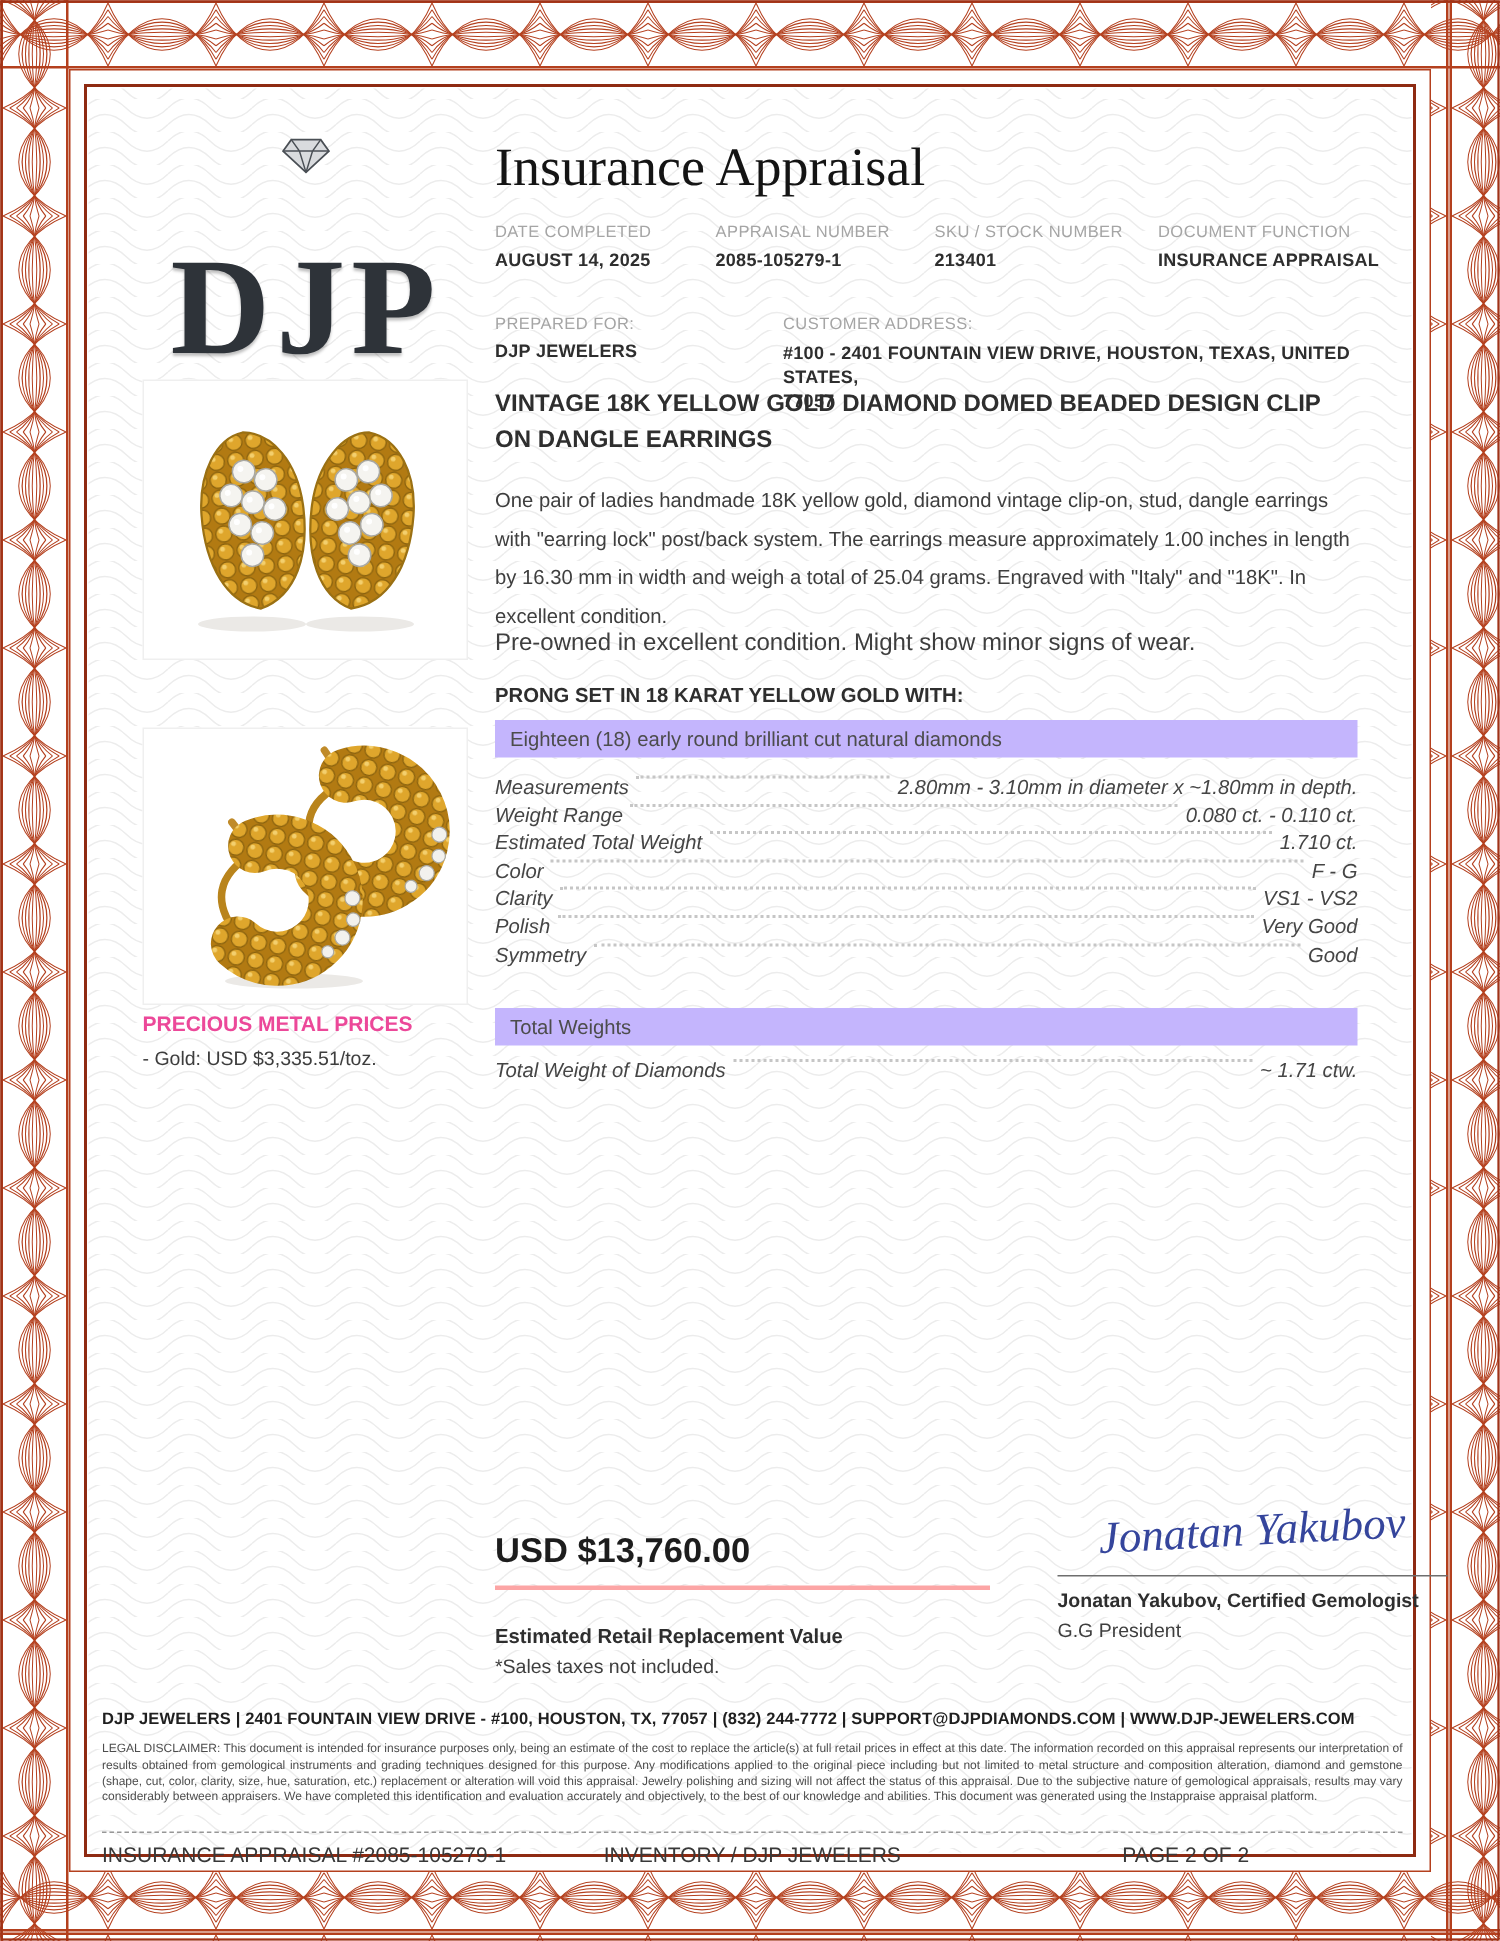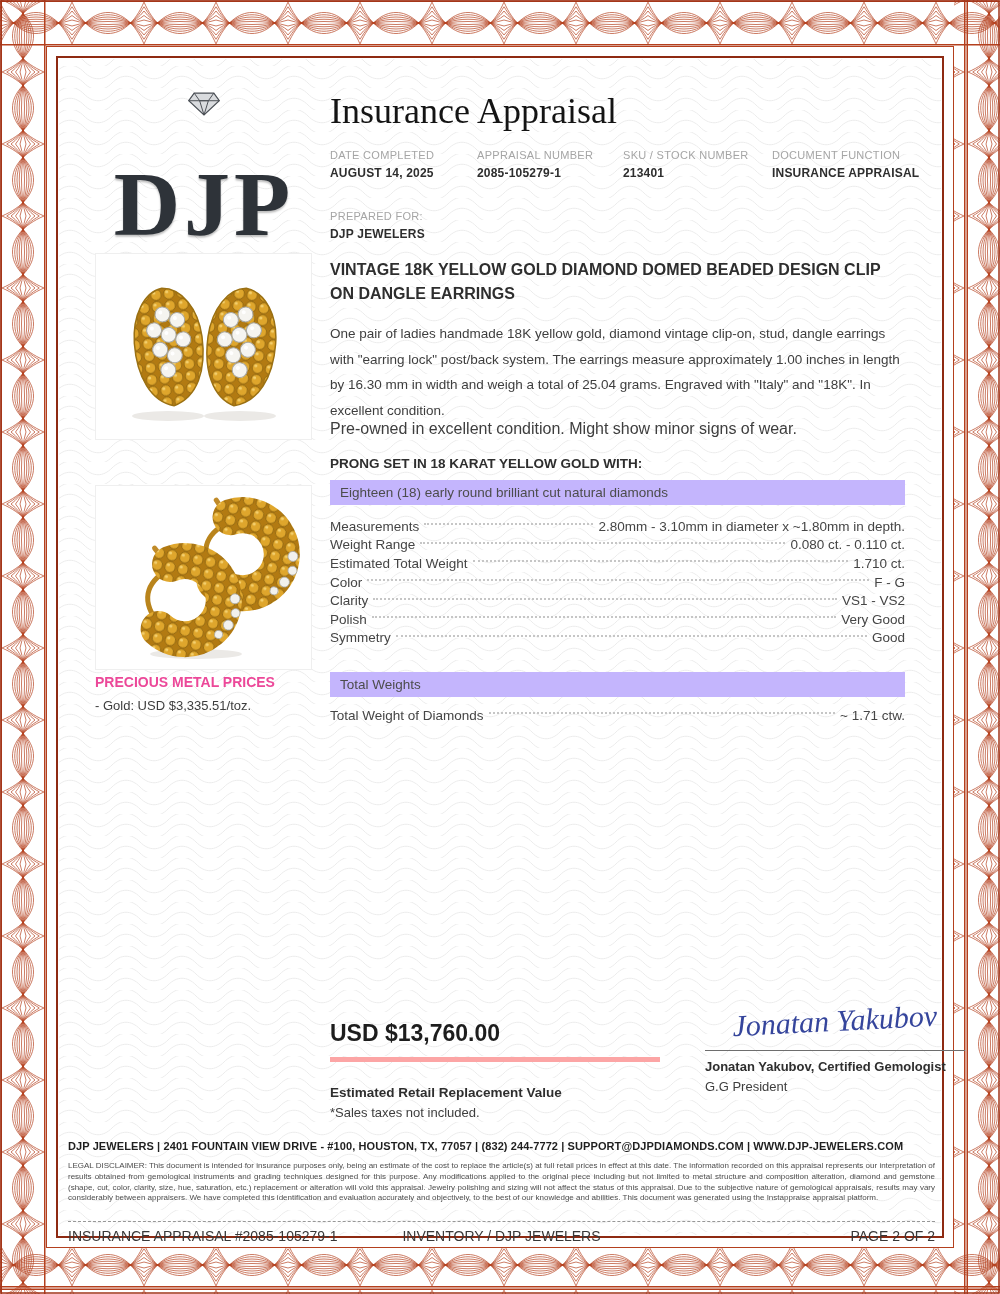--- a/index.html
+++ b/index.html
@@ -37,46 +37,46 @@
   
   .main{left:330px;width:575px;}
   .item-title{top:258px;font-size:16px;font-weight:700;color:#2e2e2e;line-height:24px;}
   .item-desc{top:321px;font-size:13.5px;line-height:25.6px;color:#3e3e3e;}
   .item-cond{top:420px;font-size:16px;color:#3e3e3e;}
   .specs-h{top:456px;font-size:13.5px;font-weight:700;color:#2e2e2e;}
   .graybar{background:#c4b5fd;color:#4c4c4c;font-size:13.5px;padding:5px 10px;box-sizing:border-box;width:575px;}
   .bar1{top:480px;}
   .bar2{top:672px;}
   .spec-list{top:517px;}
-  .spec-row{display:flex;align-items:center;width:575px;height:18.6px;font-size:13.5px;color:#454545;}
+  .spec-row{display:flex;align-items:flex-start;width:575px;height:18.6px;font-size:13.5px;color:#454545;font-style:italic;}
   .spec-label{white-space:nowrap;}
   .spec-value{white-space:nowrap;}
   .spec-leader{flex:1 1 auto;border-bottom:2px dotted #c6c6c6;margin:0 5px 4px 5px;min-width:20px;}
   .totals-list{top:706px;}
 
   
   .valuation{left:330px;top:1020px;width:330px;}
-  .val-amount{font-size:23px;font-weight:700;color:#1d1d1d;padding-bottom:10px;border-bottom:5px solid #fca5a5;}
+  .val-amount{font-size:23px;font-weight:700;color:#1d1d1d;padding-bottom:10px;border-bottom:3px solid #fca5a5;}
   .val-label{font-size:13.5px;font-weight:700;color:#2e2e2e;margin-top:23px;}
   .val-note{font-size:13px;color:#3e3e3e;margin-top:5px;}
   .sigblock{left:705px;top:1004px;width:260px;}
   .sig-script{font-family:"Liberation Serif", serif;font-style:italic;font-size:30px;color:#35459c;
               text-align:center;transform:rotate(-3deg);height:44px;}
   .sig-line{border-bottom:1px solid #6e6e6e;margin-top:2px;}
   .sig-name{font-size:13px;font-weight:700;color:#2e2e2e;margin-top:8px;}
   .sig-role{font-size:13px;color:#3e3e3e;margin-top:5px;}
 
   
   .f-contact{left:68px;top:1140px;width:867px;font-size:11px;font-weight:700;color:#1f1f1f;letter-spacing:.1px;}
   .f-disc{left:68px;top:1161px;width:867px;font-size:8px;line-height:10.8px;color:#4d4d4d;text-align:justify;}
   .f-sep{left:68px;top:1221px;width:867px;border-top:1px dashed #979797;}
   .f-bar{left:68px;top:1228px;width:867px;display:flex;font-size:14px;color:#383838;}
   .f-bar .l{flex:1;text-align:left;}
   .f-bar .c{flex:1;text-align:center;}
-  .f-bar .r{flex:1;text-align:right;}
+  .f-bar .r{flex:1;text-align:center;}
 </style>
 </head>
 <body>
 
 <div class="page">
 
   <svg class="abs bgart" width="1000" height="1294" viewBox="0 0 1000 1294" aria-hidden="true">
     <defs>
       <pattern id="bH" width="72" height="46" patternUnits="userSpaceOnUse">
         <g stroke="#b4401e" stroke-width="0.7" fill="none">
@@ -161,20 +161,25 @@
     </div>
     <div>
       <div class="meta-label">DOCUMENT FUNCTION</div>
       <div class="meta-value">INSURANCE APPRAISAL</div>
     </div>
   </div>
 
   <div class="abs prep">
     <div class="meta-label">PREPARED FOR:</div>
     <div class="meta-value">DJP JEWELERS</div>
+  </div>
+  <div class="abs cust">
+    <div class="meta-label">CUSTOMER ADDRESS:</div>
+    <div class="meta-value">#100 - 2401 FOUNTAIN VIEW DRIVE, HOUSTON, TEXAS, UNITED STATES,</div>
+    <div class="meta-value">77057</div>
   </div>
 
   <div class="abs img-box img1">
     <svg width="213" height="183" viewBox="0 0 213 183">
       <defs>
         <pattern id="beads1" width="13" height="12" patternUnits="userSpaceOnUse">
           <rect width="13" height="12" fill="#b27a12"></rect>
           <circle cx="6.5" cy="6" r="5.4" fill="#dfa62c" stroke="#8a620e" stroke-width="0.9"></circle>
           <circle cx="4.6" cy="4" r="1.6" fill="#f3cf6d"></circle>
         </pattern>

